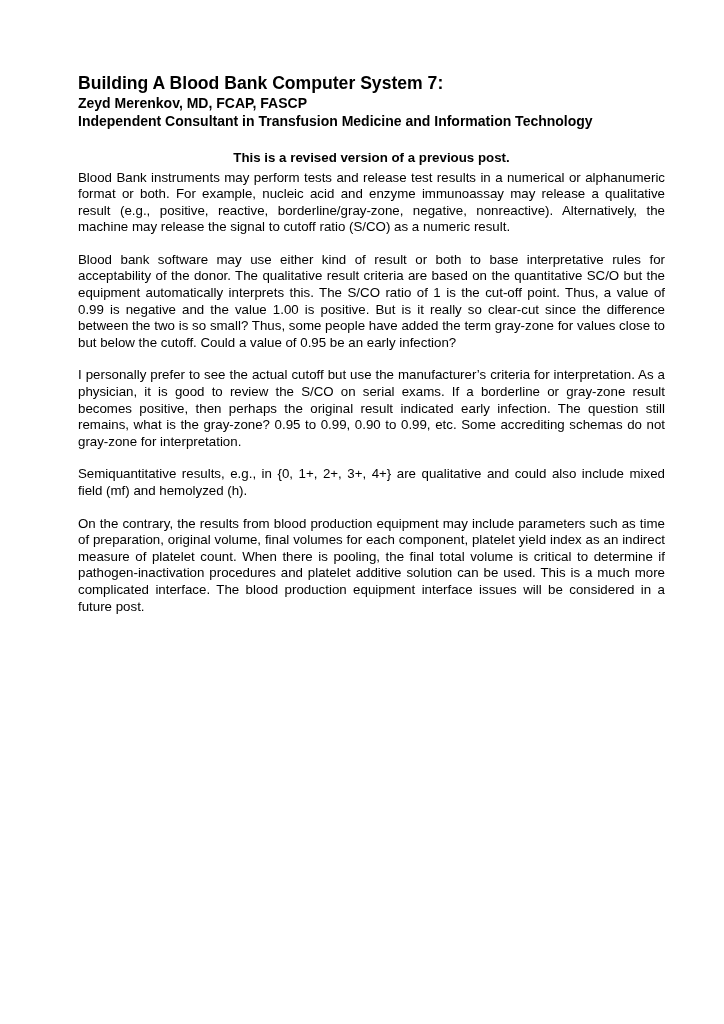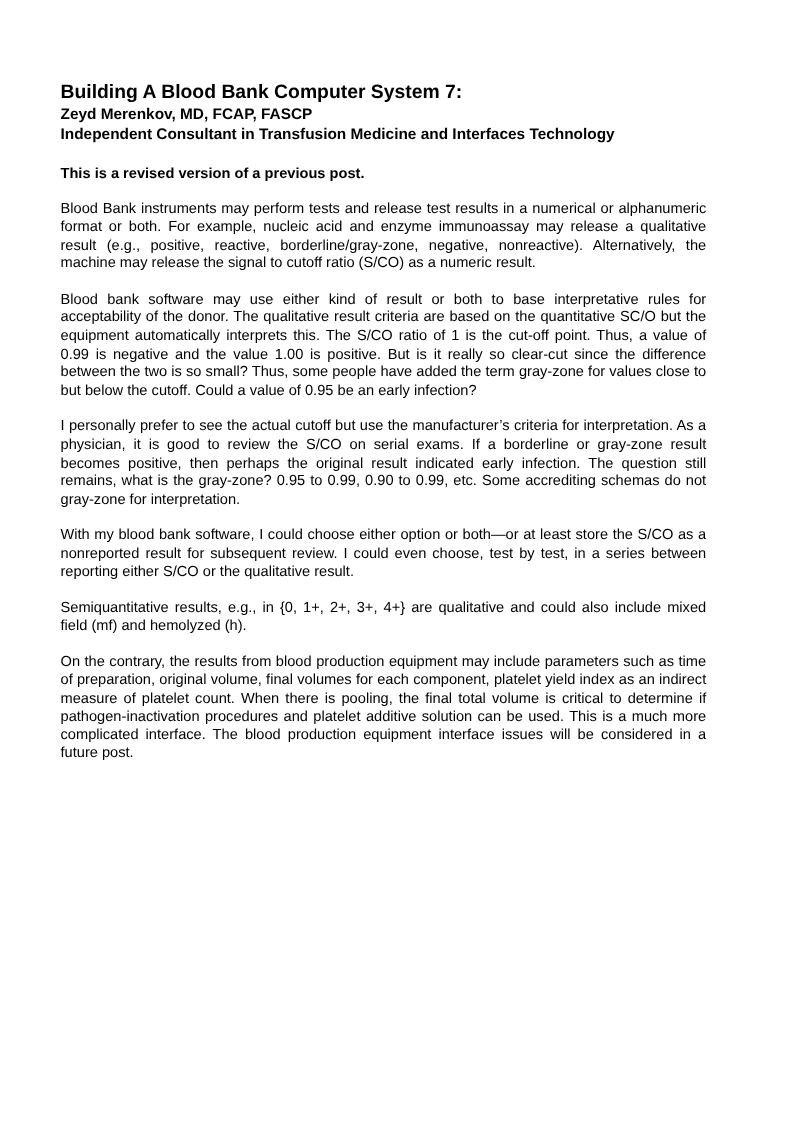--- a/index.html
+++ b/index.html
@@ -10,62 +10,62 @@
     body {
       width: 724px;
       height: 1024px;
       position: relative;
       overflow: hidden;
       font-family: "Liberation Sans", sans-serif;
       color: #000000;
     }
     .page {
       position: absolute;
-      left: 55px;
+      left: 78px;
       top: 73px;
       width: 587px;
     }
     .title {
       font-weight: bold;
       font-size: 17.6px;
       line-height: 20.5px;
       margin: 0;
     }
     .author {
       font-weight: bold;
       font-size: 14px;
       line-height: 18px;
       margin: 0;
     }
     .note {
       font-weight: bold;
       font-size: 13.3px;
       line-height: 17px;
       margin: 19px 0 0 0;
+      text-align: center;
     }
     p.body {
       font-size: 13.3px;
       line-height: 16.6px;
       text-align: justify;
       margin: 16px 0 0 0;
     }
     p.body.first {
-      margin-top: 16px;
+      margin-top: 4px;
     }
   </style>
 </head>
 <body>
 
 <div class="page">
   <h1 class="title">
     <span>Building A Blood Bank Computer System 7:</span><br>
   </h1>
   <div class="author">Zeyd Merenkov, MD, FCAP, FASCP</div>
-  <div class="author">Independent Consultant in Transfusion Medicine and Interfaces Technology</div>
+  <div class="author">Independent Consultant in Transfusion Medicine and Information Technology</div>
   <div class="note">This is a revised version of a previous post.</div>
 
   <p class="body first">Blood Bank instruments may perform tests and release test results in a numerical or alphanumeric format or both.  For example, nucleic acid and enzyme immunoassay may release a qualitative result (e.g., positive, reactive, borderline/gray-zone, negative, nonreactive).  Alternatively, the machine may release the signal to cutoff ratio (S/CO) as a numeric result.</p>
   <p class="body">Blood bank software may use either kind of result or both to base interpretative rules for acceptability of the donor.  The qualitative result criteria are based on the quantitative SC/O but the equipment automatically interprets this.  The S/CO ratio of 1 is the cut-off point.  Thus, a value of 0.99 is negative and the value 1.00 is positive.  But is it really so clear-cut since the difference between the two is so small?  Thus, some people have added the term gray-zone for values close to but below the cutoff.  Could a value of 0.95 be an early infection?</p>
   <p class="body">I personally prefer to see the actual cutoff but use the manufacturer’s criteria for interpretation.  As a physician, it is good to review the S/CO on serial exams.  If a borderline or gray-zone result becomes positive, then perhaps the original result indicated early infection.  The question still remains, what is the gray-zone?  0.95 to 0.99, 0.90 to 0.99, etc.  Some accrediting schemas do not gray-zone for interpretation.</p>
-  <p class="body">With my blood bank software, I could choose either option or both—or at least store the S/CO as a nonreported result for subsequent review.  I could even choose, test by test, in a series between reporting either S/CO or the qualitative result.</p>
   <p class="body">Semiquantitative results, e.g., in {0, 1+, 2+, 3+, 4+} are qualitative and could also include mixed field (mf) and hemolyzed (h).</p>
   <p class="body">On the contrary, the results from blood production equipment may include parameters such as time of preparation, original volume, final volumes for each component, platelet yield index as an indirect measure of platelet count.  When there is pooling, the final total volume is critical to determine if pathogen-inactivation procedures and platelet additive solution can be used.  This is a much more complicated interface.  The blood production equipment interface issues will be considered in a future post.</p>
 </div>
 
 </body></html>

